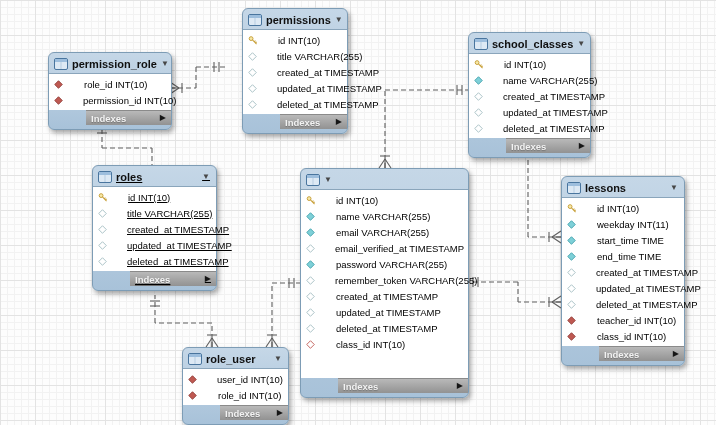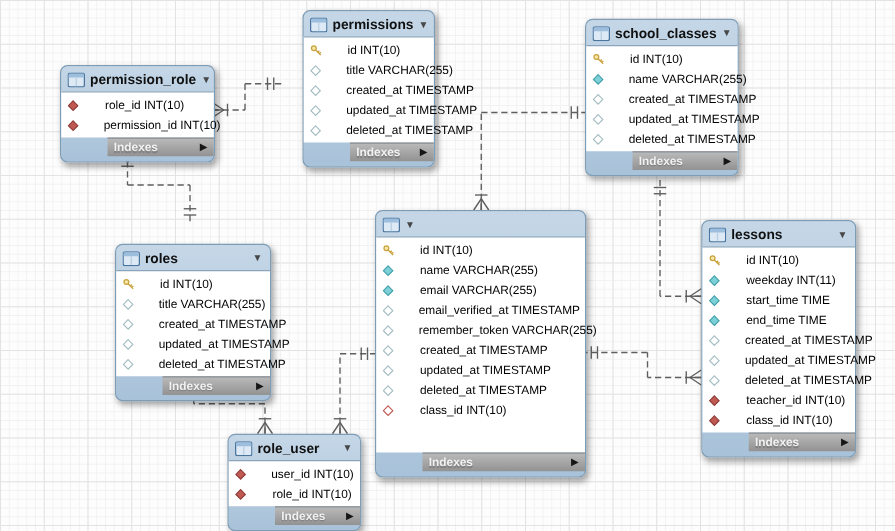--- a/index.html
+++ b/index.html
@@ -209,21 +209,21 @@
               </svg>
             </span>
             <span class="col-label">permission_id INT(10)</span>
           </div>
         </div>
         <div class="card-footer">
           <span class="footer-label">Indexes</span>
           <span class="footer-arrow">▶</span>
         </div>
       </div>
-      <div class="table-card" style="left: 468px; top: 15px; width: 121px;">
+      <div class="table-card" style="left: 468px; top: 32px; width: 121px;">
         <div class="card-header">
           <span class="table-icon">
             <svg width="14" height="12" viewBox="0 0 14 12">
               <rect x="0.5" y="0.5" width="13" height="11" rx="1.5" fill="#dde9f4" stroke="#49759e"></rect>
               <rect x="1" y="1" width="12" height="3" fill="#9dbedd"></rect>
               <line x1="7" y1="4" x2="7" y2="11" stroke="#b7cde1" stroke-width="1"></line>
             </svg>
           </span>
           <span class="card-title">school_classes</span>
           <span class="collapse-triangle">▼</span>
@@ -269,21 +269,21 @@
               </svg>
             </span>
             <span class="col-label">deleted_at TIMESTAMP</span>
           </div>
         </div>
         <div class="card-footer">
           <span class="footer-label">Indexes</span>
           <span class="footer-arrow">▶</span>
         </div>
       </div>
-      <div class="table-card" style="left: 92px; top: 195px; width: 123px;">
+      <div class="table-card" style="left: 92px; top: 165px; width: 123px; text-decoration: underline;">
         <div class="card-header">
           <span class="table-icon">
             <svg width="14" height="12" viewBox="0 0 14 12">
               <rect x="0.5" y="0.5" width="13" height="11" rx="1.5" fill="#dde9f4" stroke="#49759e"></rect>
               <rect x="1" y="1" width="12" height="3" fill="#9dbedd"></rect>
               <line x1="7" y1="4" x2="7" y2="11" stroke="#b7cde1" stroke-width="1"></line>
             </svg>
           </span>
           <span class="card-title">roles</span>
           <span class="collapse-triangle">▼</span>
@@ -373,20 +373,28 @@
             </span>
             <span class="col-label">email VARCHAR(255)</span>
           </div>
           <div class="col-row">
             <span class="col-icon">
               <svg width="9" height="9" viewBox="0 0 10 10">
                 <path d="M5 0.8 L9.2 5 L5 9.2 L0.8 5 Z" fill="#ffffff" stroke="#a3bdc2" stroke-width="1"></path>
               </svg>
             </span>
             <span class="col-label">email_verified_at TIMESTAMP</span>
+          </div>
+          <div class="col-row">
+            <span class="col-icon">
+              <svg width="9" height="9" viewBox="0 0 10 10">
+                <path d="M5 0.8 L9.2 5 L5 9.2 L0.8 5 Z" fill="#7ed0d8" stroke="#3fa0aa" stroke-width="1"></path>
+              </svg>
+            </span>
+            <span class="col-label">password VARCHAR(255)</span>
           </div>
           <div class="col-row">
             <span class="col-icon">
               <svg width="9" height="9" viewBox="0 0 10 10">
                 <path d="M5 0.8 L9.2 5 L5 9.2 L0.8 5 Z" fill="#ffffff" stroke="#a3bdc2" stroke-width="1"></path>
               </svg>
             </span>
             <span class="col-label">remember_token VARCHAR(255)</span>
           </div>
           <div class="col-row">

